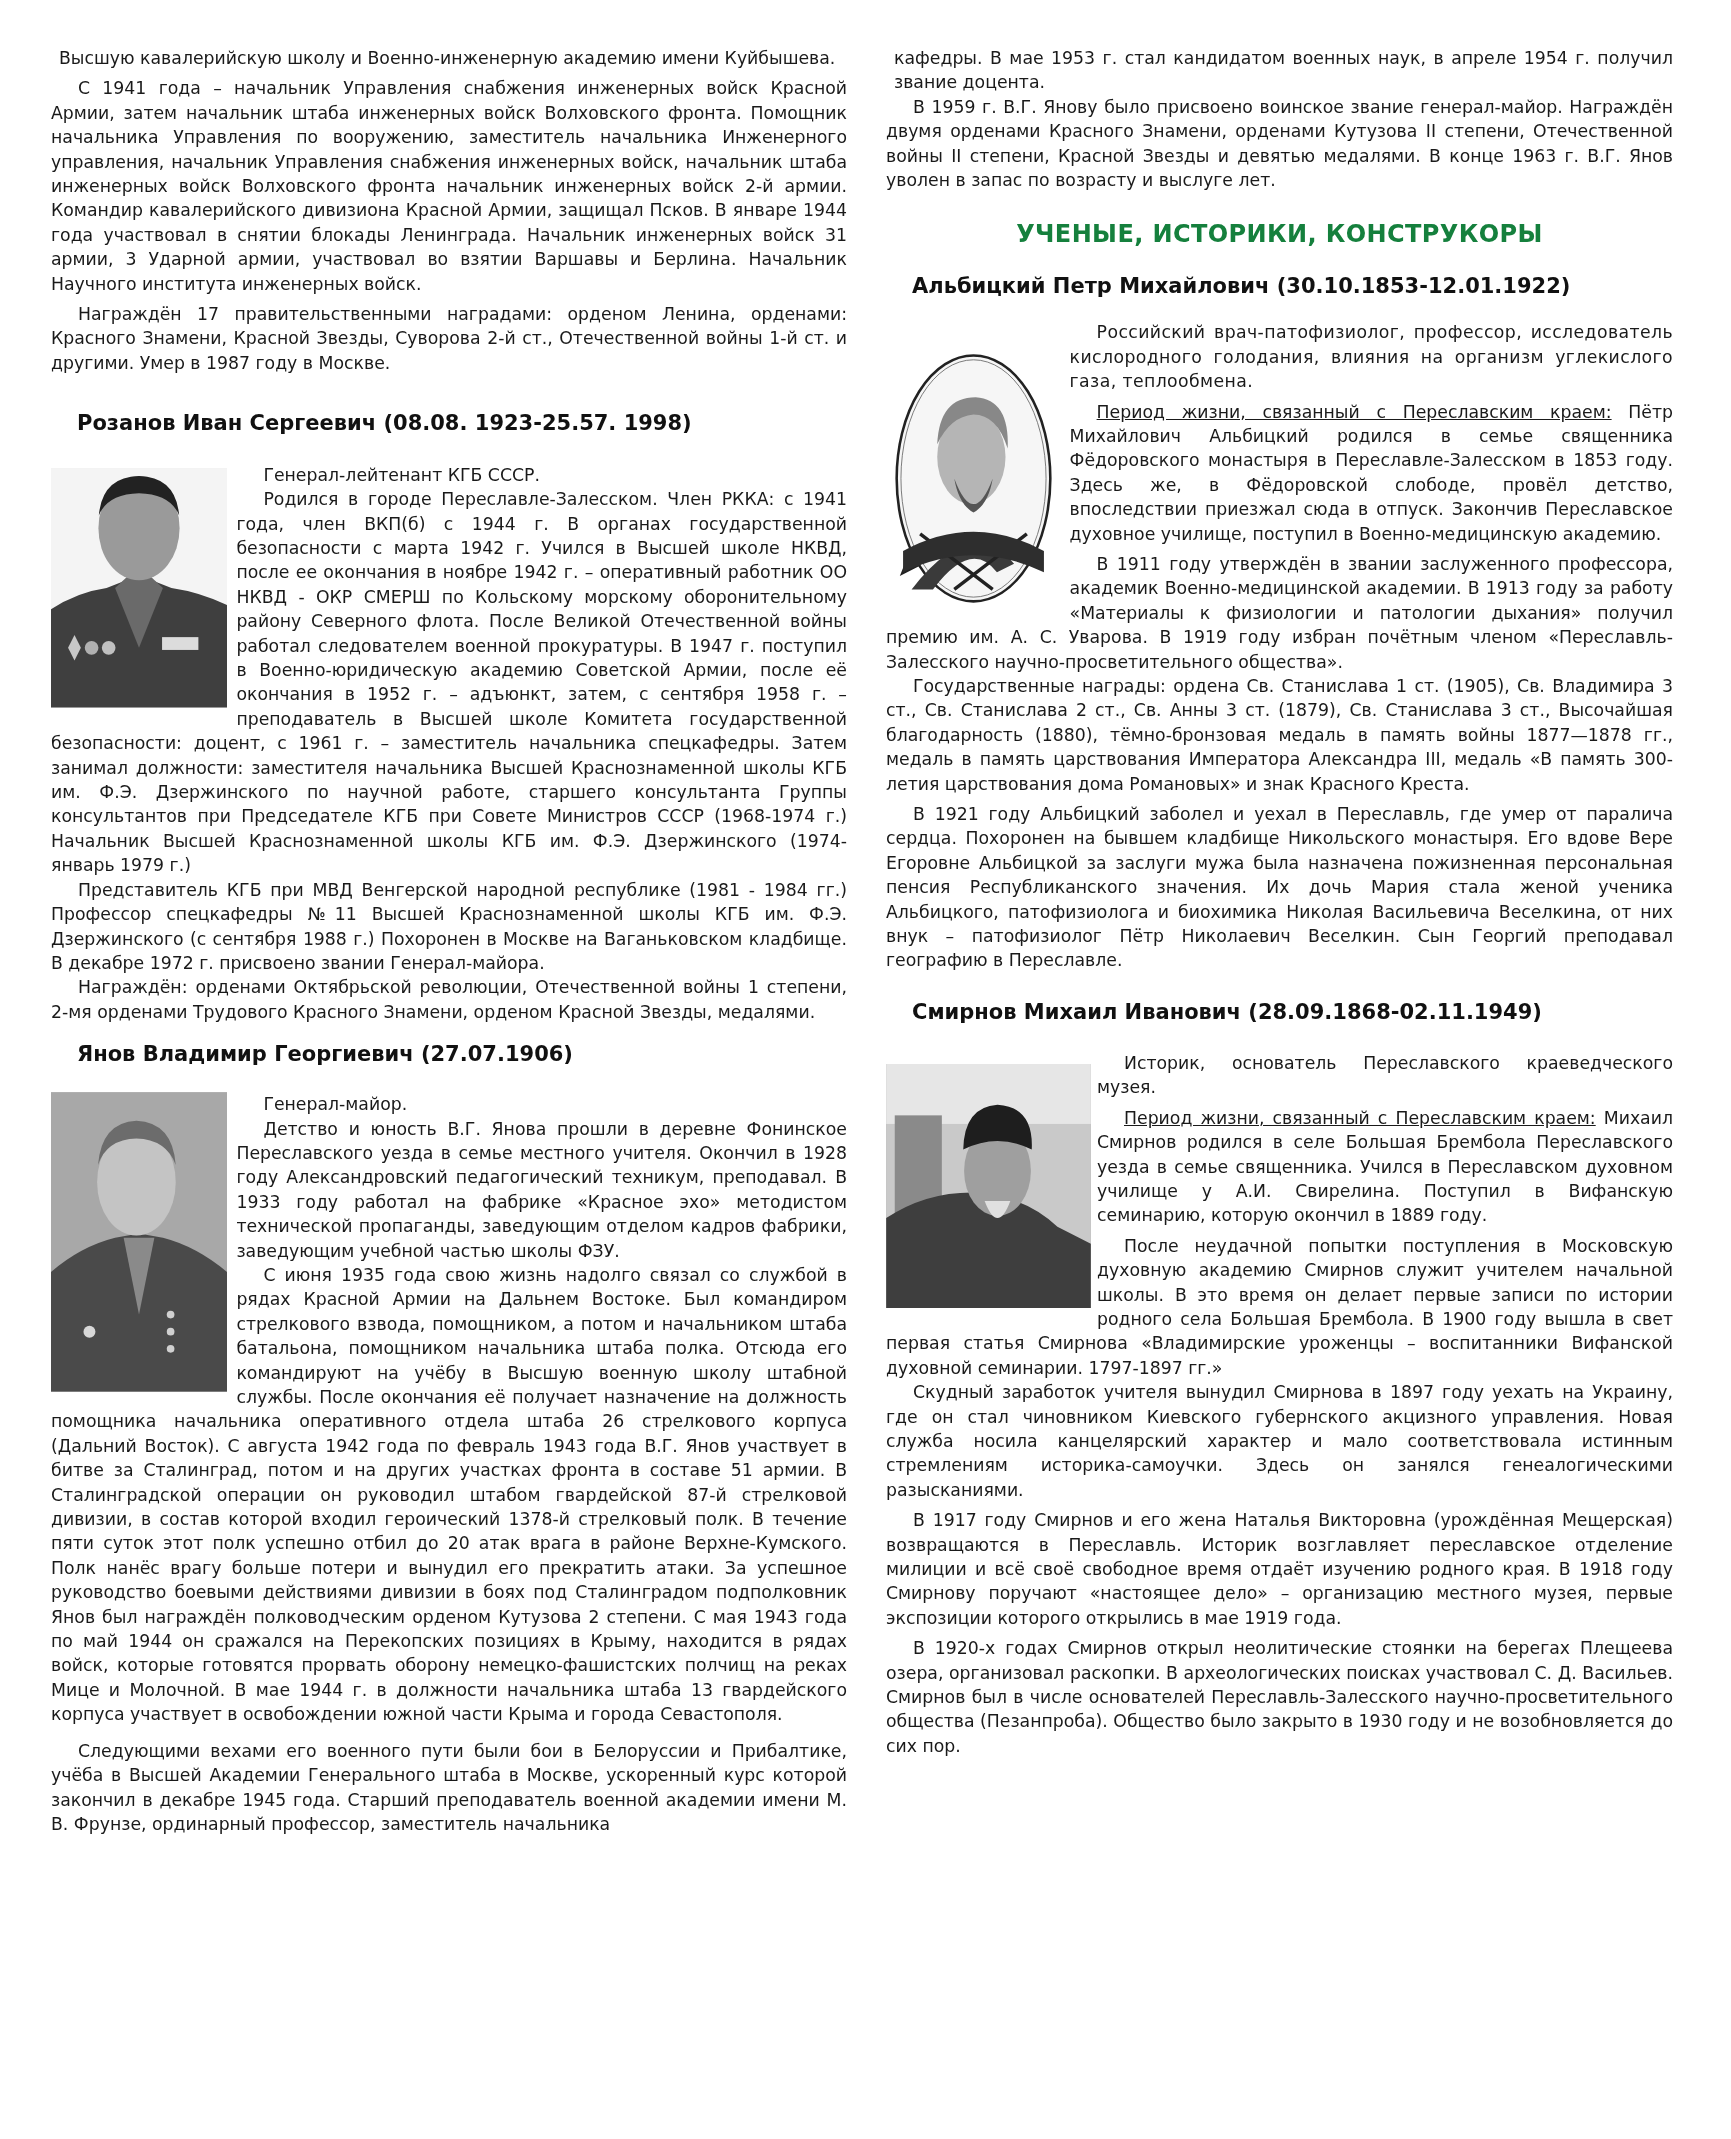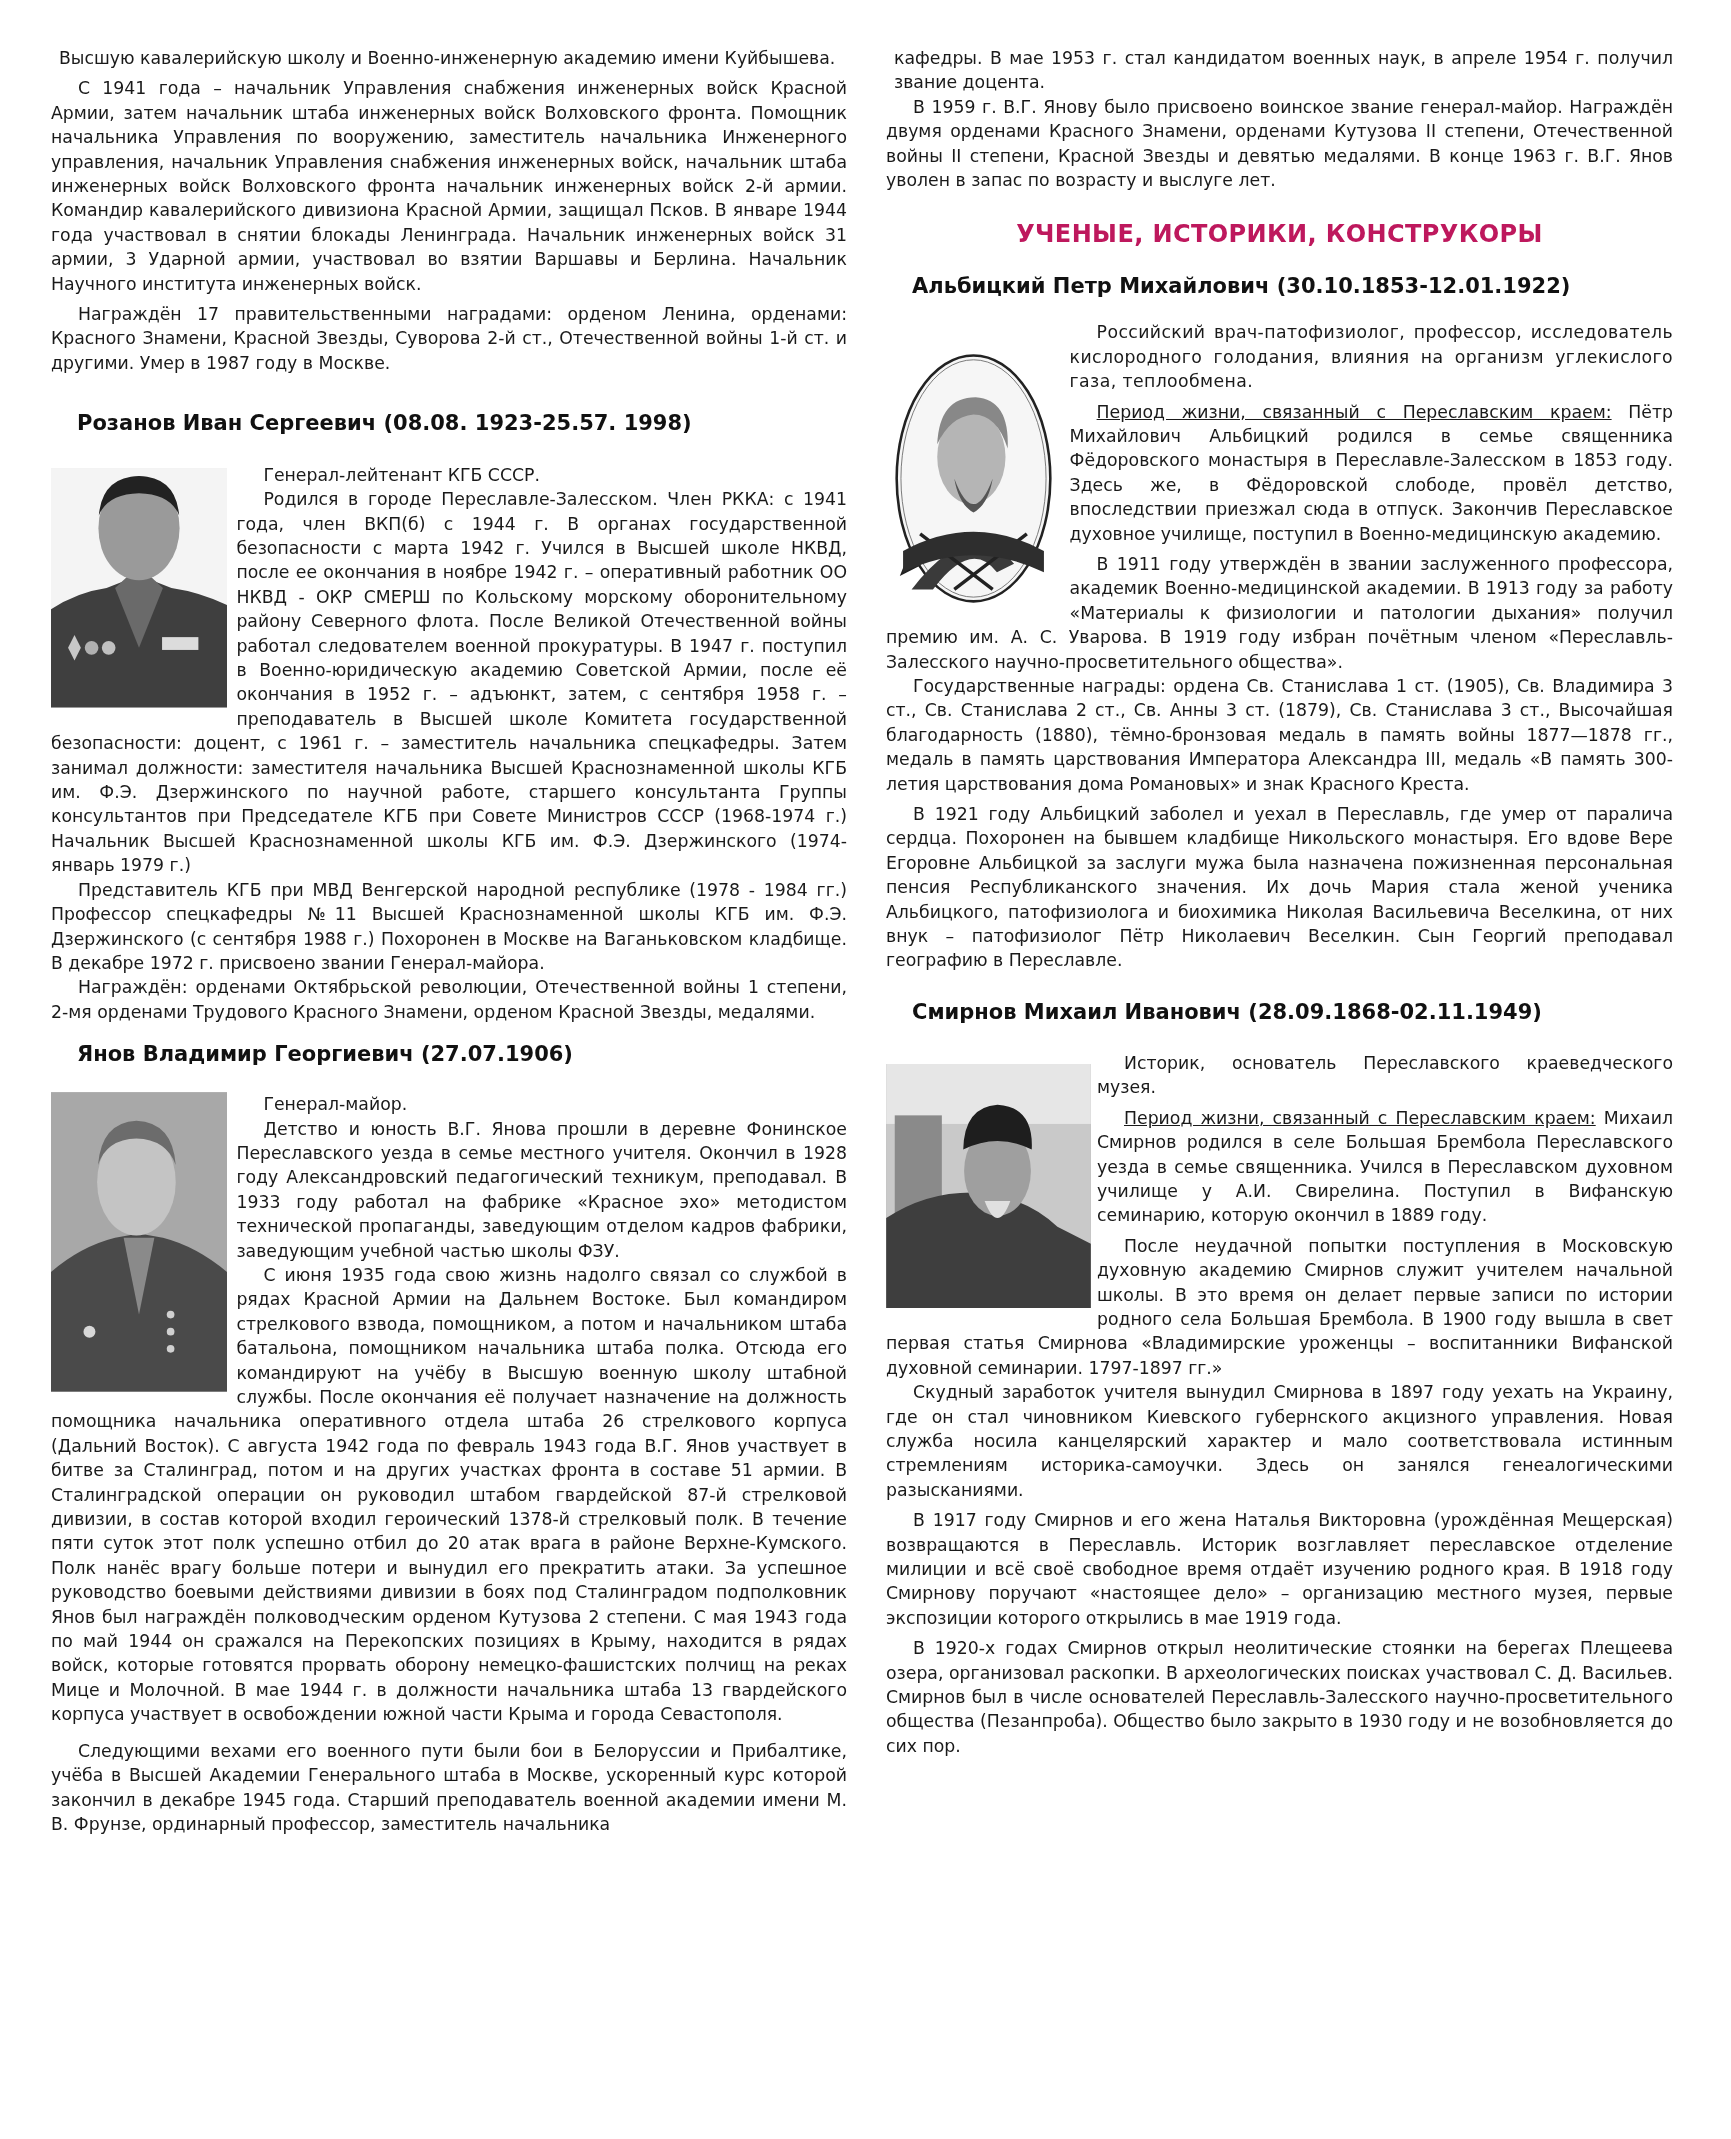--- a/index.html
+++ b/index.html
@@ -15,21 +15,21 @@
     text-indent: 27px;
   }
   p.para.noindent { text-indent: 0; margin-left: 8px; }
   p.para + p.para { margin-top: 6px; }
   h3.person {
     margin: 0; font-family: "DejaVu Sans", sans-serif; font-weight: bold;
     font-size: 21px; line-height: 26px; padding-left: 26px; color: #111;
   }
   h2.section {
     margin: 0; text-align: center; font-weight: bold; font-size: 24px;
-    line-height: 30px; letter-spacing: 0.4px; color: #be185d;
+    line-height: 30px; letter-spacing: 0.4px; color: #15803d;
   }
   .u { text-decoration: underline; }
   .photo {
     float: left; background: #b9b9b9; position: relative; overflow: hidden;
   }
   .photo svg { display: block; width: 100%; height: 100%; }
   .clear { clear: both; }
 </style>
 </head>
 <body>
@@ -51,21 +51,21 @@
       <ellipse cx="206" cy="140" rx="95" ry="122" fill="#9a9a9a"></ellipse>
       <path d="M112 110 Q120 20 206 18 Q292 20 300 110 Q280 60 206 58 Q132 60 112 110 Z" fill="#222"></path>
       <rect x="260" y="395" width="85" height="30" fill="#dcdcdc"></rect>
       <polygon points="40,420 55,390 70,420 55,450" fill="#c8c8c8"></polygon>
       <circle cx="95" cy="420" r="16" fill="#b0b0b0"></circle>
       <circle cx="135" cy="420" r="16" fill="#c0c0c0"></circle>
     </svg>
   </div>
   <p class="para">Генерал-лейтенант КГБ СССР.</p>
   <p class="para" style="margin-top:0">Родился в городе Переславле-Залесском. Член РККА: с 1941 года, член ВКП(б) с 1944 г. В органах государственной безопасности с марта 1942 г. Учился в Высшей школе НКВД, после ее окончания в ноябре 1942 г. – оперативный работник ОО НКВД - ОКР СМЕРШ по Кольскому морскому оборонительному району Северного флота. После Великой Отечественной войны работал следователем военной прокуратуры. В 1947 г. поступил в Военно-юридическую академию Советской Армии, после её окончания в 1952 г. – адъюнкт, затем, с сентября 1958 г. – преподаватель в Высшей школе Комитета государственной безопасности: доцент, с 1961 г. – заместитель начальника спецкафедры. Затем занимал должности: заместителя начальника Высшей Краснознаменной школы КГБ им. Ф.Э. Дзержинского по научной работе, старшего консультанта Группы консультантов при Председателе КГБ при Совете Министров СССР (1968-1974 г.) Начальник Высшей Краснознаменной школы КГБ им. Ф.Э. Дзержинского (1974- январь 1979 г.)</p>
-  <p class="para" style="margin-top:0">Представитель КГБ при МВД Венгерской народной республике (1978 - 1984 гг.) Профессор спецкафедры №11 Высшей Краснознаменной школы КГБ им. Ф.Э. Дзержинского (с сентября 1988 г.) Похоронен в Москве на Ваганьковском кладбище. В декабре 1972 г. присвоено звании Генерал-майора.</p>
+  <p class="para" style="margin-top:0">Представитель КГБ при МВД Венгерской народной республике (1981 - 1984 гг.) Профессор спецкафедры №11 Высшей Краснознаменной школы КГБ им. Ф.Э. Дзержинского (с сентября 1988 г.) Похоронен в Москве на Ваганьковском кладбище. В декабре 1972 г. присвоено звании Генерал-майора.</p>
   <p class="para" style="margin-top:0">Награждён: орденами Октябрьской революции, Отечественной войны 1 степени, 2-мя орденами Трудового Красного Знамени, орденом Красной Звезды, медалями.</p>
   <div class="clear"></div>
 
   <div style="height:17px"></div>
   <h3 class="person">Янов Владимир Георгиевич (27.07.1906)</h3>
   <div style="height:25px"></div>
 
   <div class="photo" style="width:176px;height:300px;margin:0 9.4px 0 0;">
     <svg viewBox="0 0 412 700">
       <rect width="412" height="700" fill="#a8a8a8"></rect>

